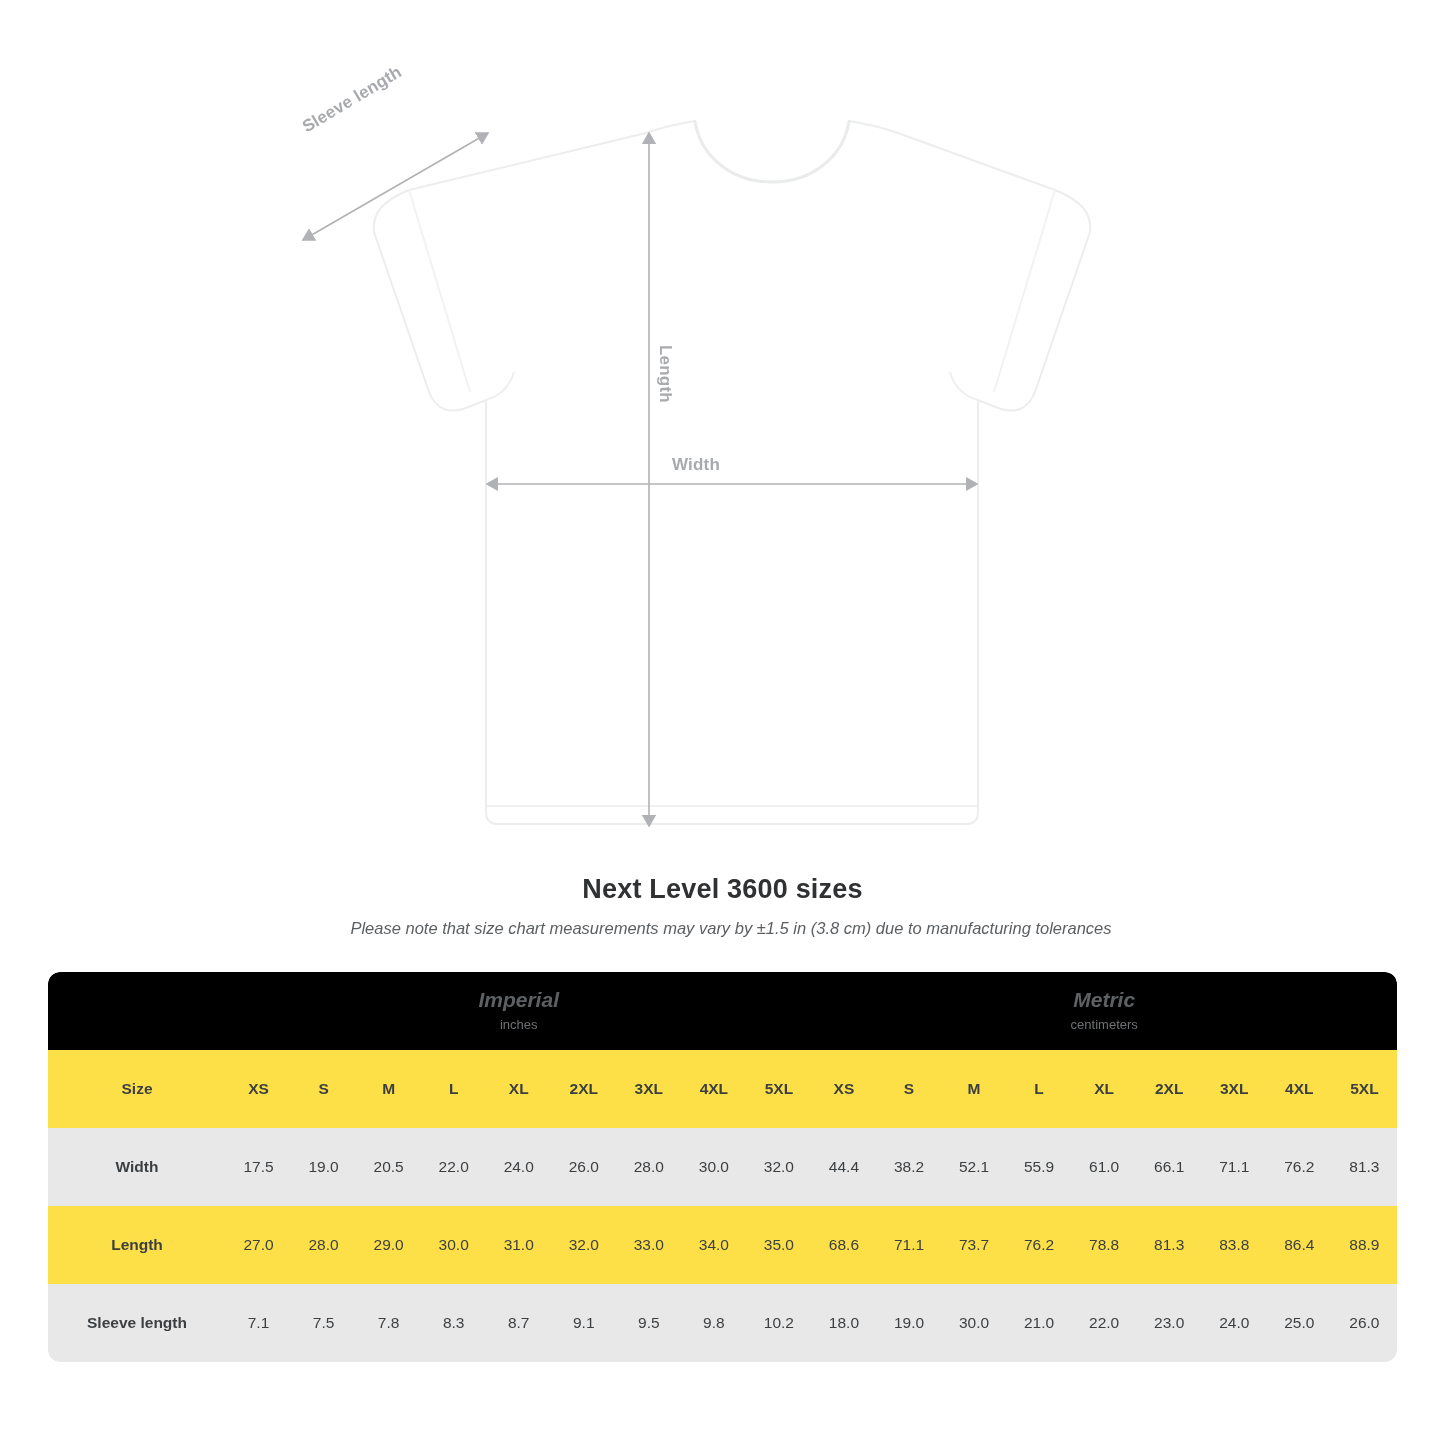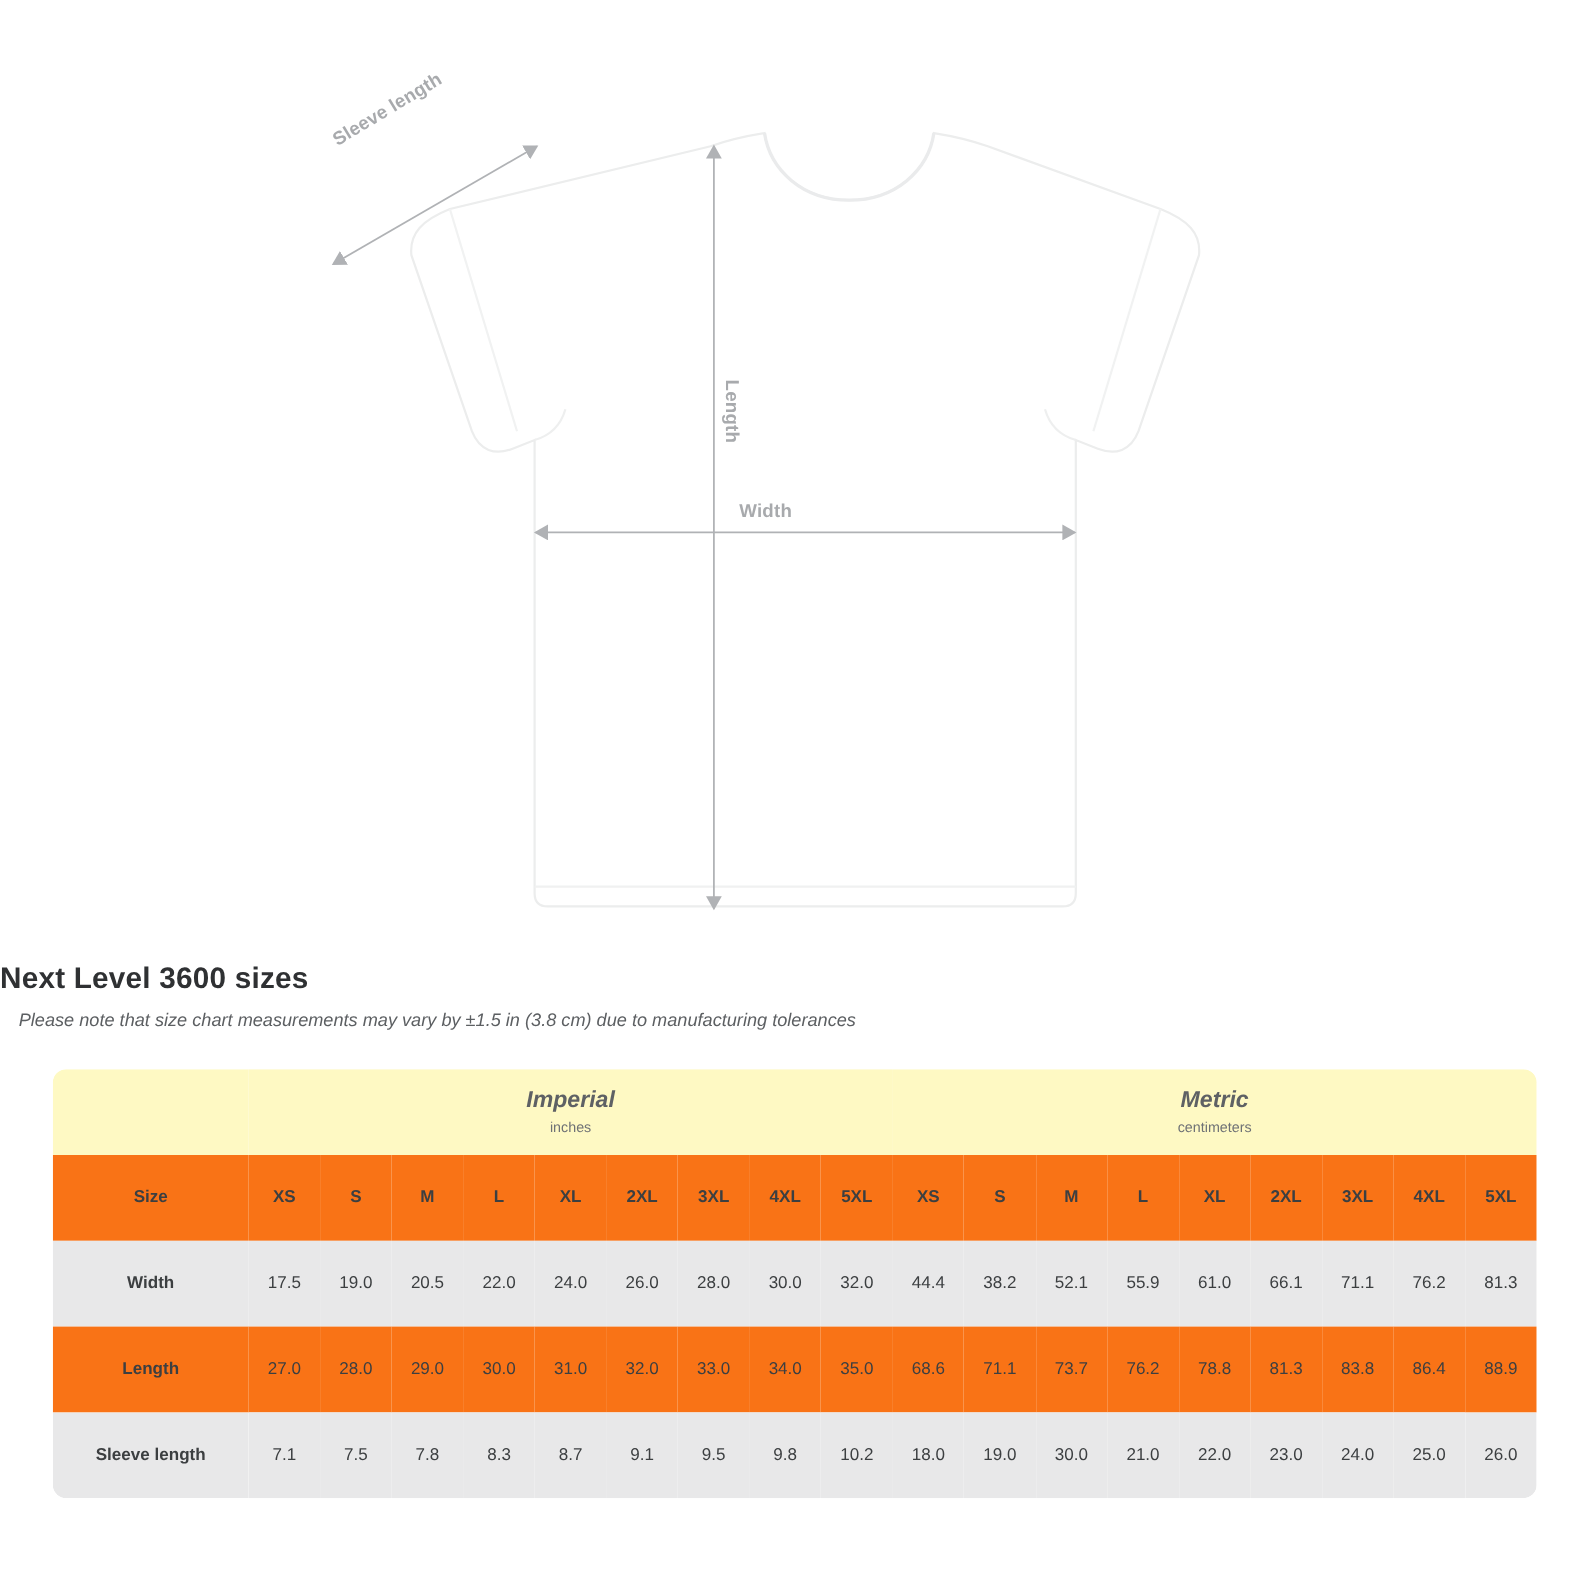--- a/index.html
+++ b/index.html
@@ -50,21 +50,21 @@
     writing-mode: vertical-rl;
     text-orientation: mixed;
   }
   .label-width {
     left: 672px;
     top: 455px;
   }
 
   
   .title-block {
-    text-align: left;
+    text-align: center;
     margin-top: 14px;
   }
   .main-title {
     font-size: 27px;
     font-weight: bold;
     color: #2f3133;
     letter-spacing: 0.2px;
   }
   .subtitle {
     margin-top: 14px;
@@ -91,21 +91,21 @@
     text-align: center;
     font-size: 15.5px;
     color: #3c3f41;
     padding: 0;
     height: 78px;
     vertical-align: middle;
     border: none;
   }
   .unit-head {
     height: 112px;
-    background: #fef9c3;
+    background: #000000;
   }
   .unit-head .unit-name {
     font-size: 21px;
     font-style: italic;
     font-weight: bold;
     color: #5e6164;
     line-height: 1.35;
   }
   .unit-head .unit-sub {
     font-size: 13px;
@@ -114,21 +114,21 @@
   }
   .row-label {
     font-weight: bold;
     font-size: 16px;
     color: #3c3f41;
   }
   .row-head th {
     font-weight: bold;
     font-size: 16px;
   }
-  .zebra-light { background: #f97316; }
+  .zebra-light { background: #fde047; }
   .zebra-dark { background: #e8e8e9; }
   .corner-tl { border-top-left-radius: 12px; }
   .corner-tr { border-top-right-radius: 12px; }
   .corner-bl { border-bottom-left-radius: 12px; }
   .corner-br { border-bottom-right-radius: 12px; }
   col.label-col { width: 178px; }
 </style>
 </head>
 <body>
 

